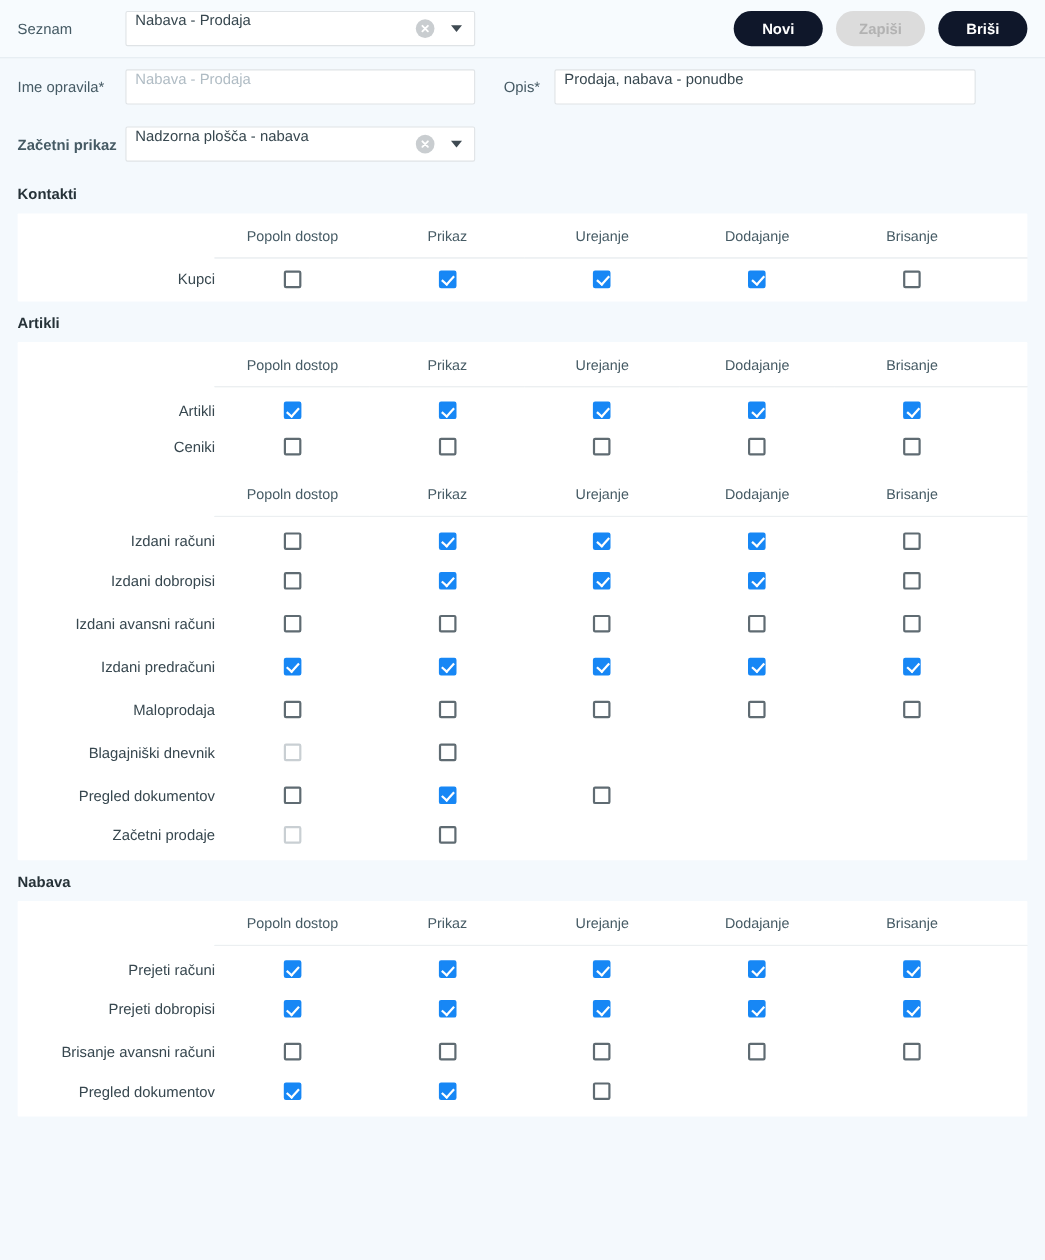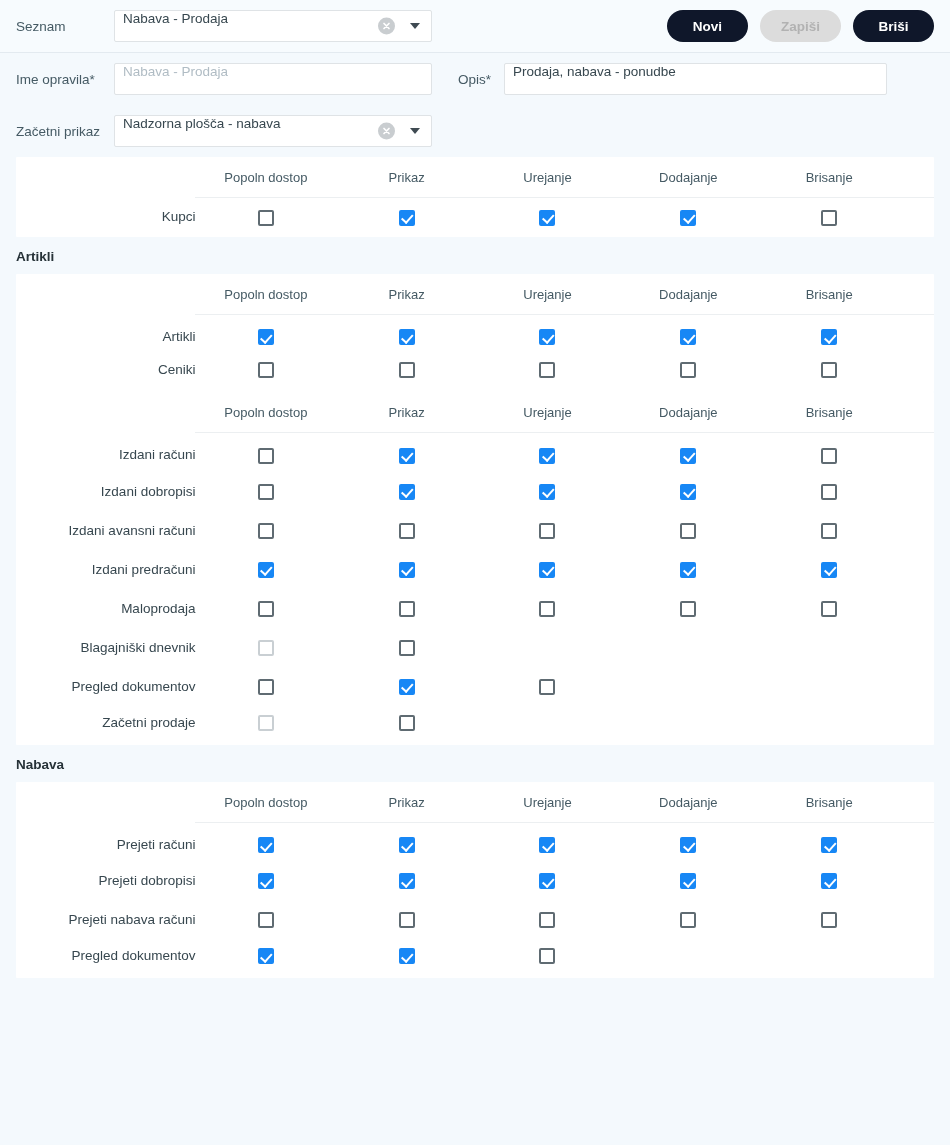--- a/index.html
+++ b/index.html
@@ -19,21 +19,21 @@
     height: 53px; padding-left: 16px; padding-right: 16px;
     border-bottom: 1px solid #e3eaf0;
     background: #f7fbfe;
   }
   .formlabel {
     font-size: 13.5px; color: #455a64;
     white-space: nowrap;
   }
   .lbl-seznam { width: 98px; }
   .lbl-ime    { width: 98px; }
-  .lbl-zacetni{ width: 98px; }
+  .lbl-zacetni{ width: 98px; font-weight: bold; }
   .lbl-opis   { width: 46px; margin-left: 26px; }
 
   .field {
     position: relative;
     height: 32px;
     background: #ffffff;
     border: 1px solid #dfe3e6;
     border-radius: 2px;
     display: flex; align-items: flex-start;
     padding: 0 8px;
@@ -181,20 +181,21 @@
       <span class="clear-icon">
         <svg width="11" height="11" viewBox="0 0 11 11">
             <path d="M3 3 L8 8 M8 3 L3 8" stroke="#ffffff" stroke-width="1.7" stroke-linecap="round"></path>
           </svg>
       </span>
       <span class="caret"></span>
     </div>
   </div>
 
   <div id="sections-host">
+      <div class="section-title">Kontakti</div>
       <div class="card">
         <table class="ptable">
           <colgroup>
             <col class="c-label">
             <col class="c-col">
             <col class="c-col">
             <col class="c-col">
             <col class="c-col">
             <col class="c-col">
             <col class="c-pad">
@@ -402,21 +403,21 @@
             <tr>
               <td class="lbl">Prejeti dobropisi</td>
               <td><span class="cb checked"></span></td>
               <td><span class="cb checked"></span></td>
               <td><span class="cb checked"></span></td>
               <td><span class="cb checked"></span></td>
               <td><span class="cb checked"></span></td>
               <td></td>
             </tr>
             <tr>
-              <td class="lbl">Prejeti nabava računi</td>
+              <td class="lbl">Brisanje avansni računi</td>
               <td><span class="cb"></span></td>
               <td><span class="cb"></span></td>
               <td><span class="cb"></span></td>
               <td><span class="cb"></span></td>
               <td><span class="cb"></span></td>
               <td></td>
             </tr>
             <tr>
               <td class="lbl">Pregled dokumentov</td>
               <td><span class="cb checked"></span></td>

